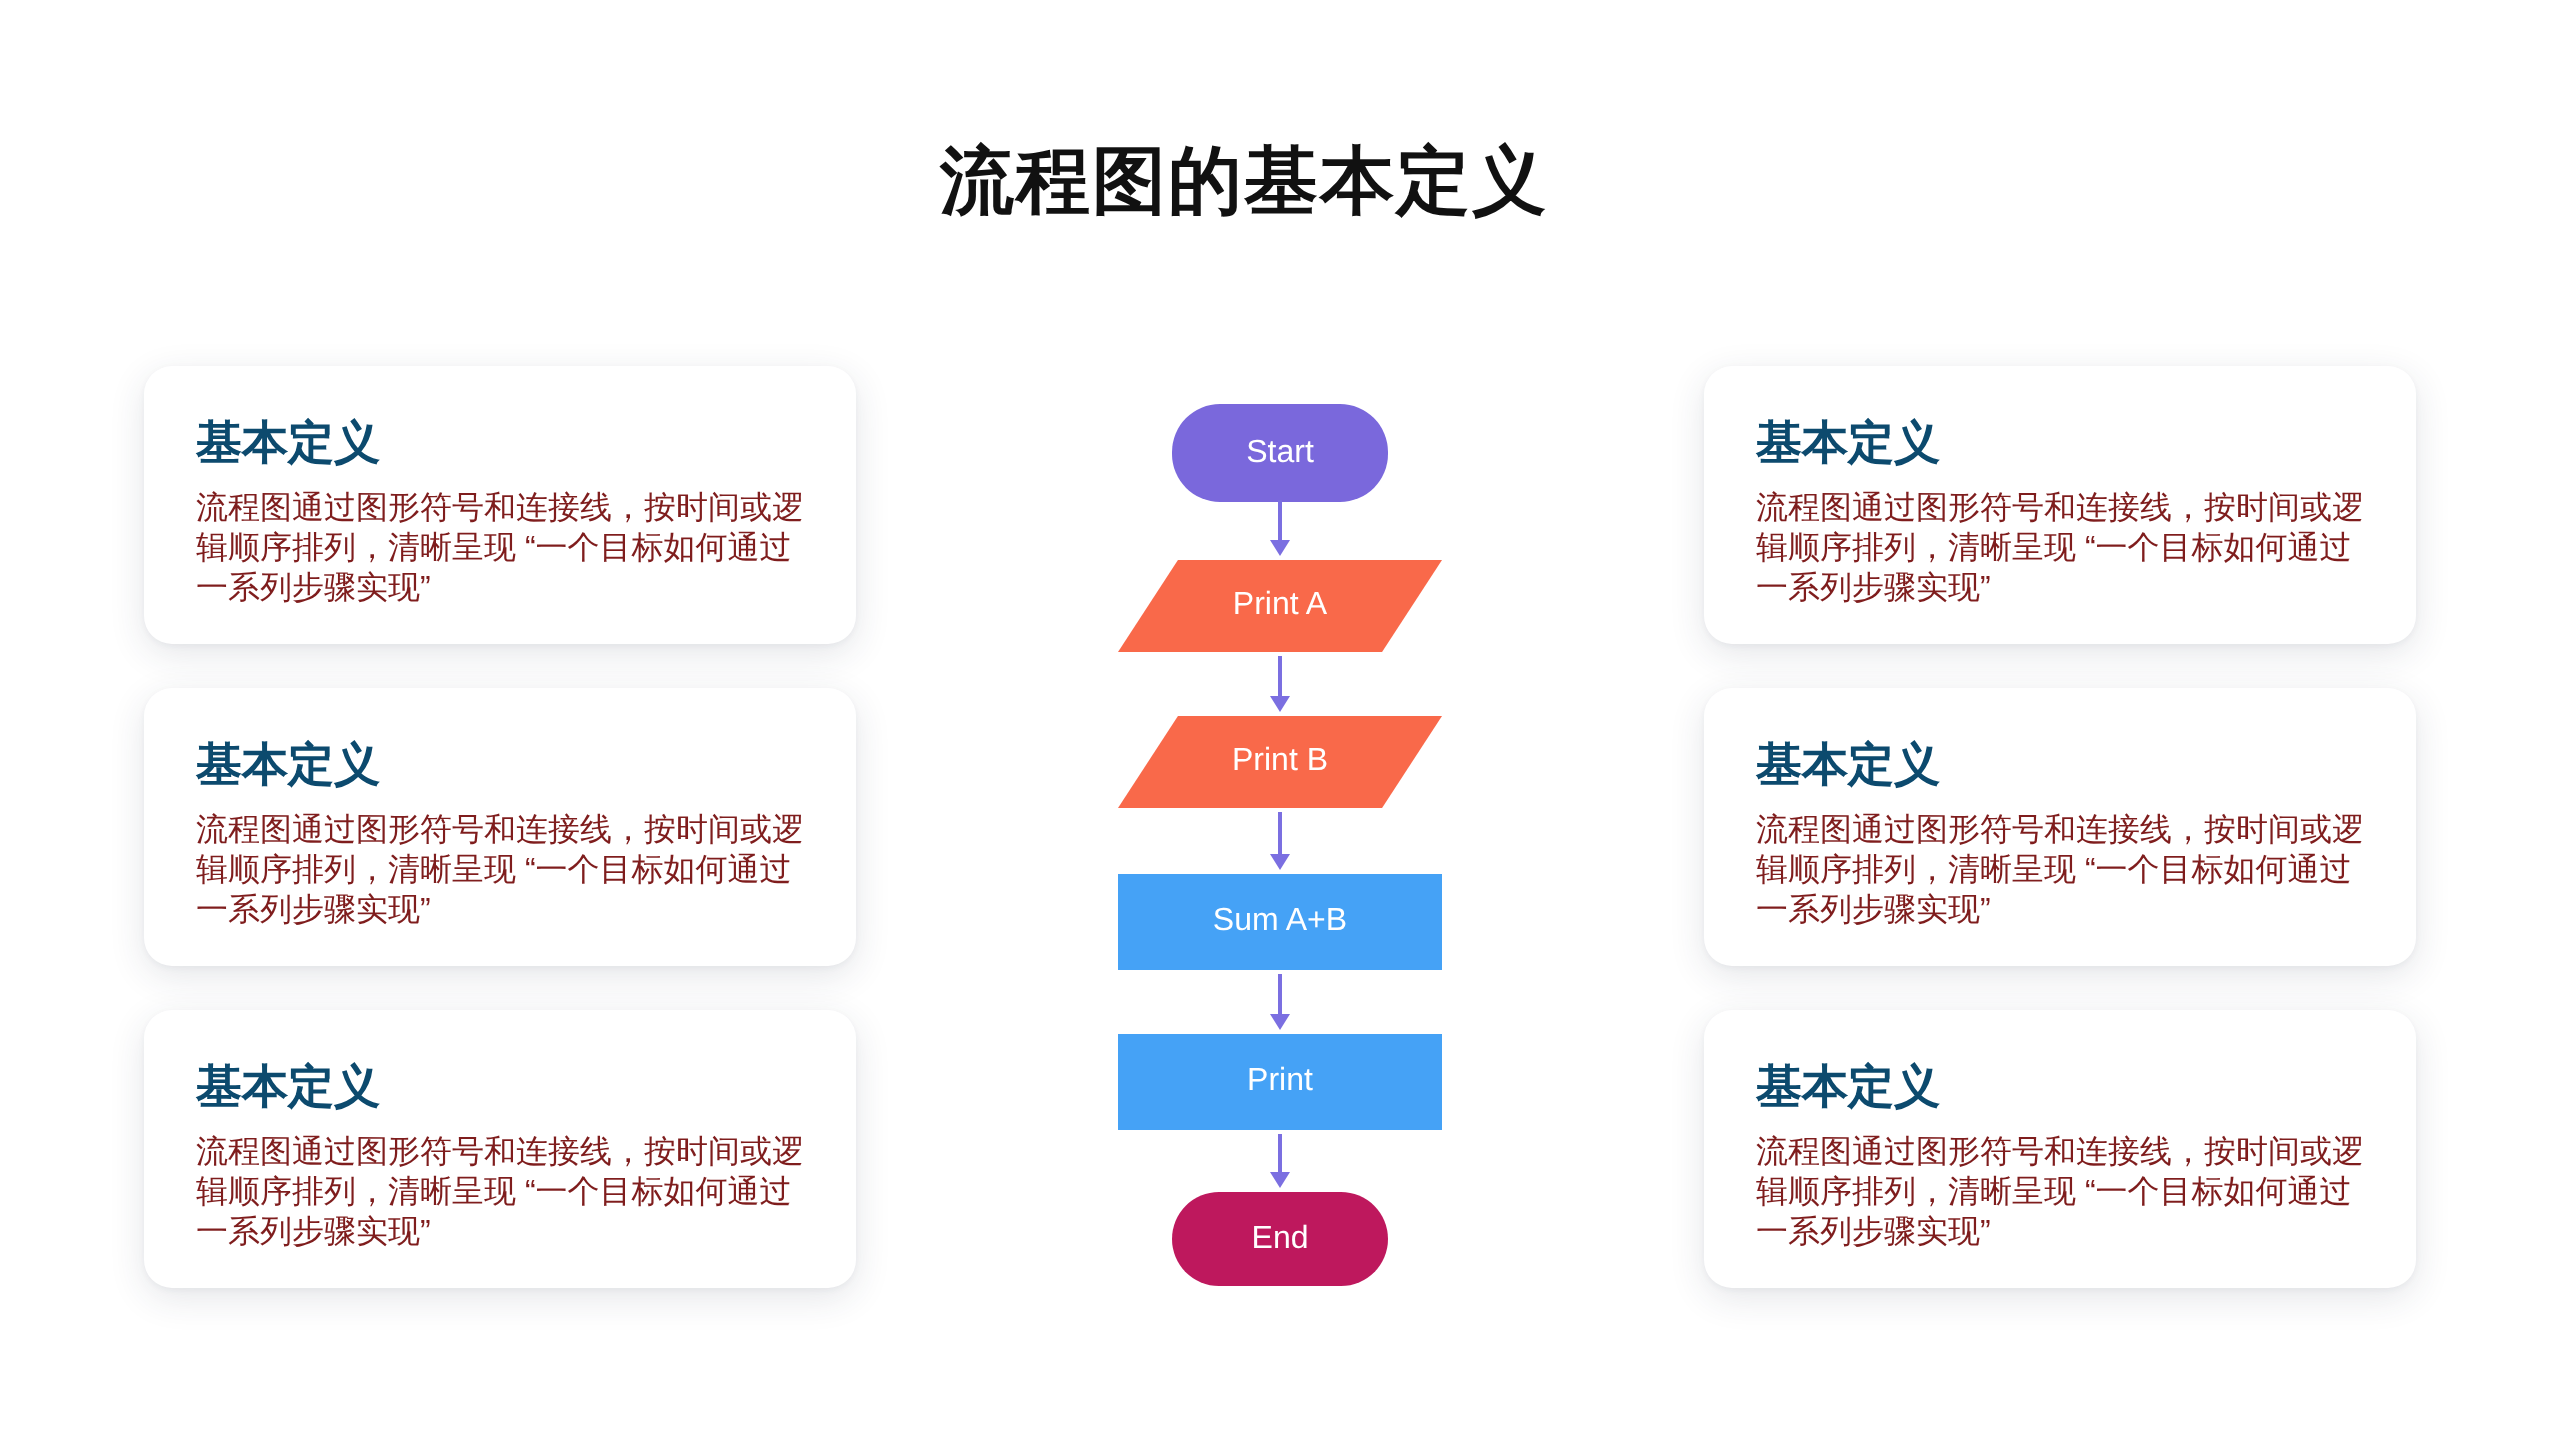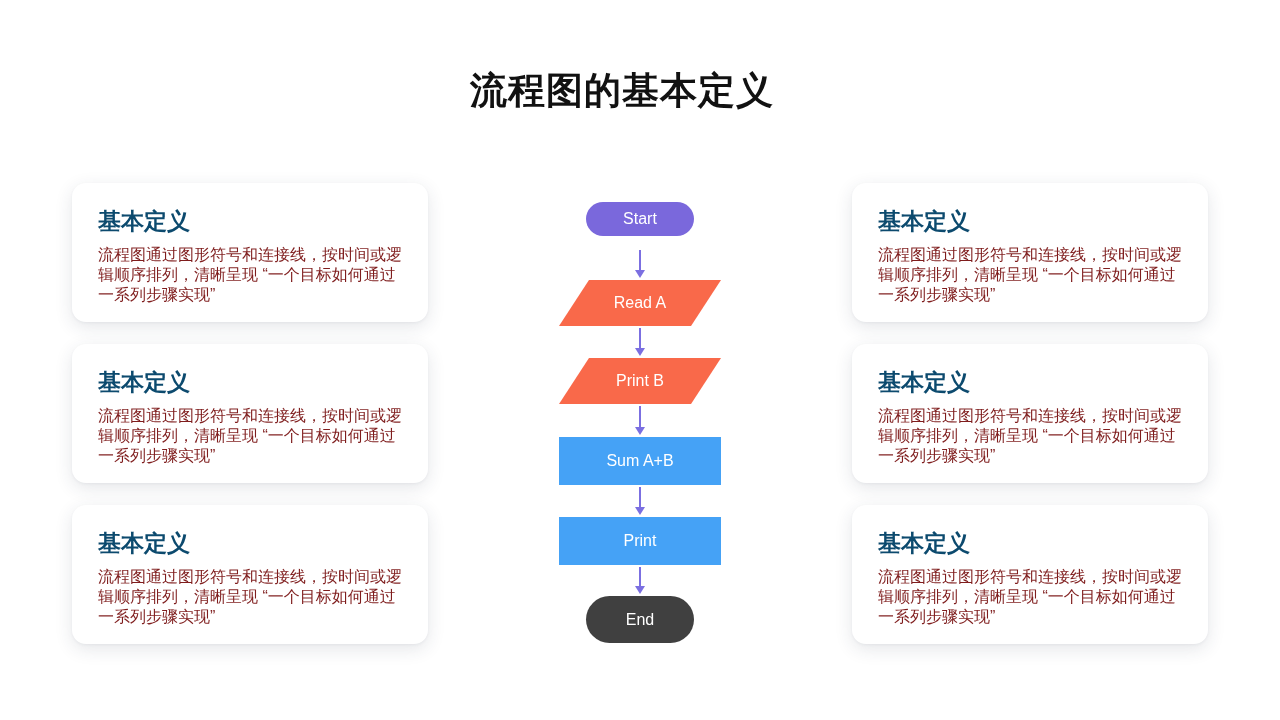--- a/index.html
+++ b/index.html
@@ -65,21 +65,21 @@
   
   .flow-node {
     position: absolute;
     display: flex;
     align-items: center;
     justify-content: center;
     color: #ffffff;
     font-size: 16px;
     line-height: 18px;
   }
-  .node-terminator { left: 586px; width: 108px; height: 34px; border-radius: 24px; }
+  .node-terminator { left: 586px; width: 108px; height: 49px; border-radius: 24px; }
   .node-io         { left: 559px; width: 162px; height: 46px;
                      clip-path: polygon(18.5% 0, 100% 0, 81.5% 100%, 0 100%); }
   .node-process    { left: 559px; width: 162px; height: 48px; }
 
   .n-start { top: 202px; }
   .n-reada { top: 280px; }
   .n-readb { top: 358px; }
   .n-sum   { top: 437px; }
   .n-print { top: 517px; }
   .n-end   { top: 596px; height: 47px; }
@@ -141,21 +141,21 @@
   </div>
 
   <div>
     <div class="flow-node node-terminator n-start" style="background-color: rgb(122, 104, 220);">Start</div>
 
     <div class="flow-arrow a1">
       <div class="stem"></div>
       <div class="head"></div>
     </div>
 
-    <div class="flow-node node-io n-reada" style="background-color: rgb(249, 105, 74);">Read A</div>
+    <div class="flow-node node-io n-reada" style="background-color: rgb(249, 105, 74);">Print A</div>
 
     <div class="flow-arrow a2">
       <div class="stem"></div>
       <div class="head"></div>
     </div>
 
     <div class="flow-node node-io n-readb" style="background-color: rgb(249, 105, 74);">Print B</div>
 
     <div class="flow-arrow a3">
       <div class="stem"></div>
@@ -169,16 +169,16 @@
       <div class="head"></div>
     </div>
 
     <div class="flow-node node-process n-print" style="background-color: rgb(69, 162, 246);">Print</div>
 
     <div class="flow-arrow a5">
       <div class="stem"></div>
       <div class="head"></div>
     </div>
 
-    <div class="flow-node node-terminator n-end" style="background-color: #404040;">End</div>
+    <div class="flow-node node-terminator n-end" style="background-color: #be185d;">End</div>
   </div>
 
 </div>
 
 </body></html>

